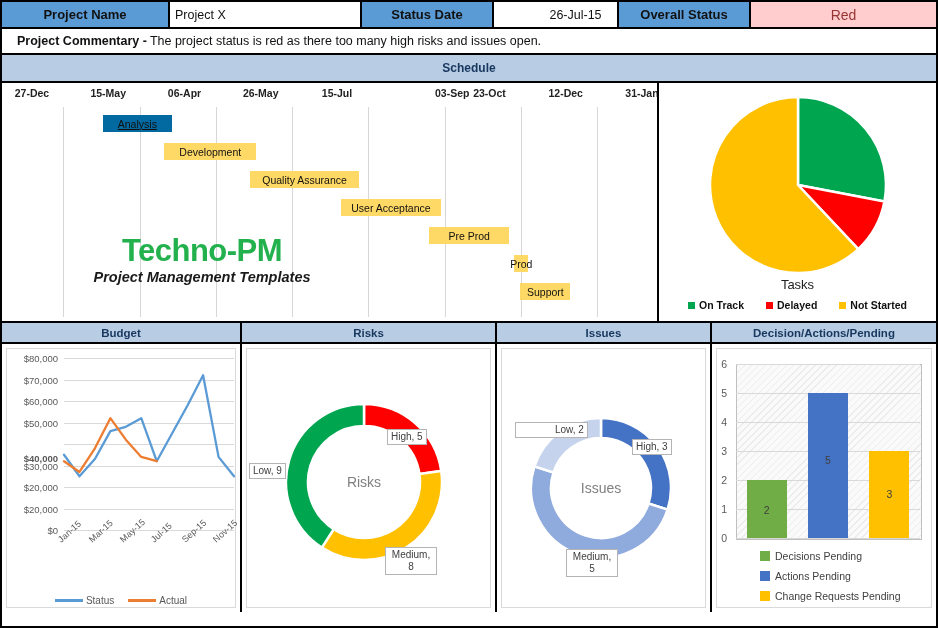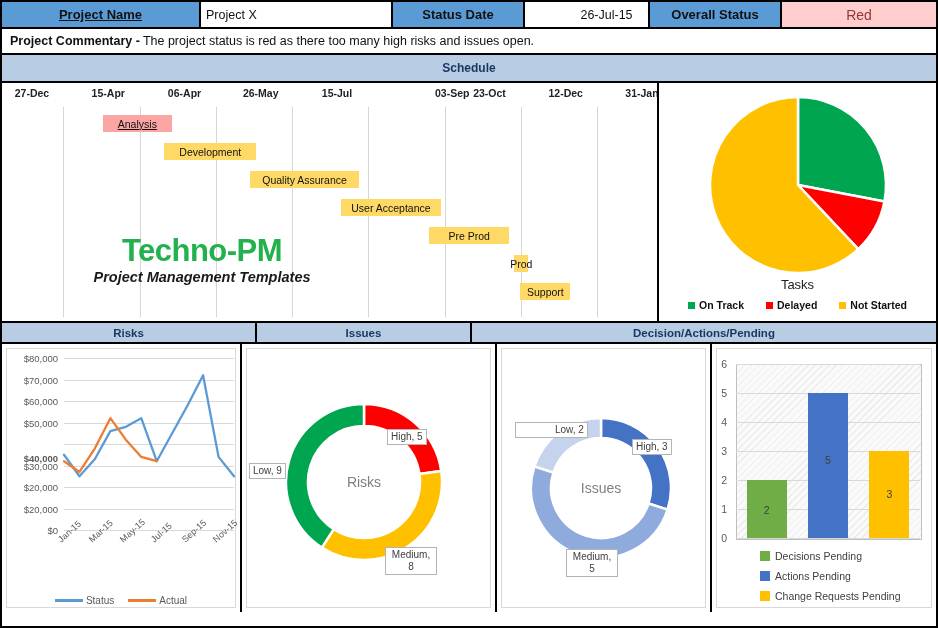--- a/index.html
+++ b/index.html
@@ -12,31 +12,31 @@
   .hdr-row{display:flex;height:27px;box-sizing:border-box;border-bottom:2px solid #000;}
   .hdr-cell{
     display:flex;align-items:center;justify-content:center;
     box-sizing:border-box;border-right:2px solid #000;
     font-size:13px;font-weight:bold;color:#111;
   }
   .hdr-blue{background:#5B9BD5;}
   .hdr-val{background:#fff;font-weight:normal;font-size:12.5px;}
   .hdr-val.left{justify-content:flex-start;padding-left:5px;}
   .hdr-red{background:#FFCDCD;color:#963634;font-weight:normal;font-size:14px;border-right:none;}
-  .c-pname{width:199px;text-decoration:underline;}
+  .c-pname{width:168px;}
   .c-pval{width:192px;}
   .c-sdate{width:132px;}
   .c-sval{width:125px;padding-left:40px;}
   .c-ostat{width:132px;}
   .c-oval{flex:1;}
 
   
   .commentary{
     height:26px;box-sizing:border-box;border-bottom:2px solid #000;
-    display:flex;align-items:center;padding-left:8px;font-size:12.5px;color:#111;background:#fff;
+    display:flex;align-items:center;padding-left:15px;font-size:12.5px;color:#111;background:#fff;
   }
   .commentary b{font-weight:bold;margin-right:3px;}
 
   
   .band-title{
     height:28px;box-sizing:border-box;background:#B8CCE4;
     display:flex;align-items:center;justify-content:center;
     font-size:12px;font-weight:bold;color:#17375E;
     border-bottom:2px solid #000;
   }
@@ -123,39 +123,39 @@
     <span>The project status is red as there too many high risks and issues open.</span>
   </div>
 
   <div class="band-title">Schedule</div>
 
   <div class="sched-body">
 
     <div class="gantt" id="gantt">
       <div class="gantt-axis" id="gantt-axis">
           <div class="tick" style="left: 30px;">27-Dec</div>
-          <div class="tick" style="left: 106.25px;">15-Apr</div>
+          <div class="tick" style="left: 106.25px;">15-May</div>
           <div class="tick" style="left: 182.5px;">06-Apr</div>
           <div class="tick" style="left: 258.75px;">26-May</div>
           <div class="tick" style="left: 335px;">15-Jul</div>
           <div class="tick" style="left: 411.25px; margin-left: 39px;">03-Sep</div>
           <div class="tick" style="left: 487.5px;">23-Oct</div>
           <div class="tick" style="left: 563.75px;">12-Dec</div>
           <div class="tick" style="left: 640px;">31-Jan</div>
         </div>
       <div id="gantt-bars">
           <div class="gline" style="left: 61px;"></div>
           <div class="gline" style="left: 138px;"></div>
           <div class="gline" style="left: 214px;"></div>
           <div class="gline" style="left: 290px;"></div>
           <div class="gline" style="left: 366px;"></div>
           <div class="gline" style="left: 443px;"></div>
           <div class="gline" style="left: 519px;"></div>
           <div class="gline" style="left: 595px;"></div>
-          <div class="gbar" style="left: 100.521px; width: 69.642px; top: 32px; background: #fca5a5; text-decoration: underline;">
+          <div class="gbar" style="left: 100.521px; width: 69.642px; top: 32px; background: #0369a1; text-decoration: underline;">
             <span>Analysis</span>
           </div>
           <div class="gbar" style="left: 162.279px; width: 91.98px; top: 60px; background: rgb(255, 217, 102);">
             <span>Development</span>
           </div>
           <div class="gbar" style="left: 248.346px; width: 108.405px; top: 88px; background: rgb(255, 217, 102);">
             <span>Quality Assurance</span>
           </div>
           <div class="gbar" style="left: 339.012px; width: 99.864px; top: 116px; background: rgb(255, 217, 102);">
             <span>User Acceptance</span>
@@ -196,20 +196,21 @@
           </div>
           <div class="li">
             <span class="sw" style="background: rgb(255, 192, 0);"></span>
             <span>Not Started</span>
           </div>
         </div>
     </div>
   </div>
 
   <div class="bot-titles">
+    <div class="bt1">Budget</div>
     <div class="bt2">Risks</div>
     <div class="bt3">Issues</div>
     <div class="bt4">Decision/Actions/Pending</div>
   </div>
 
   <div class="bot-body" style="height:268px;">
 
     <div class="bp bp1">
       <div class="inner-frame"></div>
       <div id="budget-chart" style="position:absolute;inset:0;">

